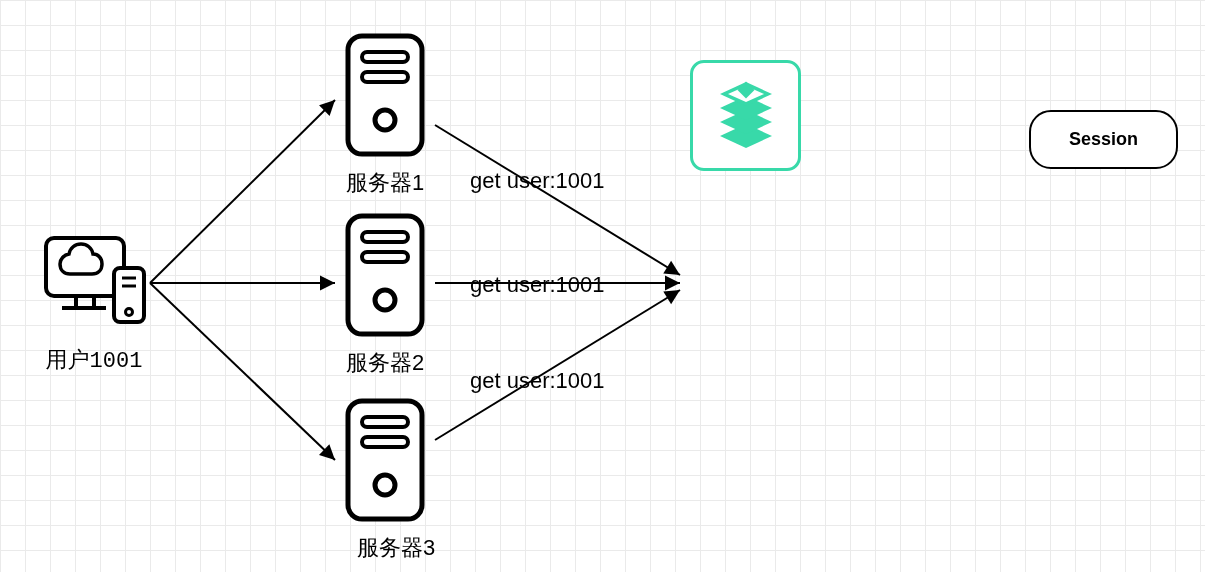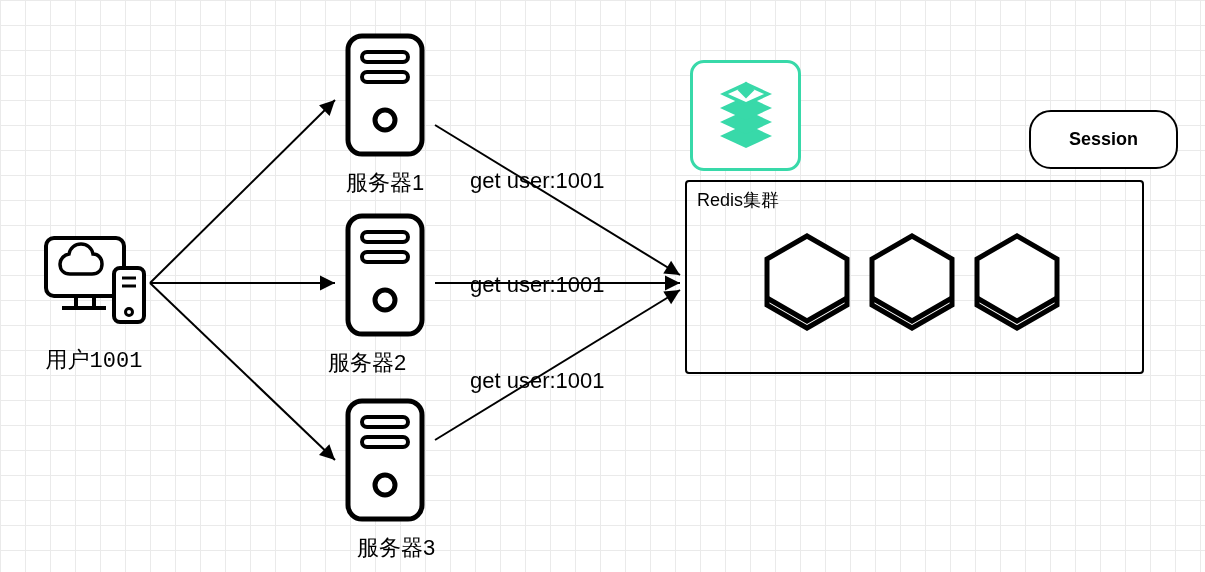--- a/index.html
+++ b/index.html
@@ -124,54 +124,36 @@
   <div class="label" style="position:absolute; left:345px; top:168px; width:80px;">服务器1</div>
 
   <div class="node" style="left:340px; top:210px;">
     <svg width="90" height="130" viewBox="0 0 90 130">
       <rect x="8" y="6" width="74" height="118" rx="14" ry="14" fill="#fff" stroke="#000" stroke-width="5"></rect>
       <rect x="22" y="22" width="46" height="10" rx="5" fill="none" stroke="#000" stroke-width="4"></rect>
       <rect x="22" y="42" width="46" height="10" rx="5" fill="none" stroke="#000" stroke-width="4"></rect>
       <circle cx="45" cy="90" r="10" fill="none" stroke="#000" stroke-width="5"></circle>
     </svg>
   </div>
-  <div class="label" style="position:absolute; left:327px; top:348px; width:80px;">服务器2</div>
+  <div class="label" style="position:absolute; left:345px; top:348px; width:80px;">服务器2</div>
 
   <div class="node" style="left:340px; top:395px;">
     <svg width="90" height="130" viewBox="0 0 90 130">
       <rect x="8" y="6" width="74" height="118" rx="14" ry="14" fill="#fff" stroke="#000" stroke-width="5"></rect>
       <rect x="22" y="22" width="46" height="10" rx="5" fill="none" stroke="#000" stroke-width="4"></rect>
       <rect x="22" y="42" width="46" height="10" rx="5" fill="none" stroke="#000" stroke-width="4"></rect>
       <circle cx="45" cy="90" r="10" fill="none" stroke="#000" stroke-width="5"></circle>
     </svg>
   </div>
   <div class="label" style="position:absolute; left:356px; top:533px; width:80px;">服务器3</div>
 
   <div class="edge-label" style="left:470px; top:168px;">get user:1001</div>
   <div class="edge-label" style="left:470px; top:272px;">get user:1001</div>
   <div class="edge-label" style="left:470px; top:368px;">get user:1001</div>
 
-  <div class="redis-container" style="left:685px; top:180px; width:455px; height:190px;">
-    <div class="redis-title">Redis集群</div>
-
-    <svg width="455" height="190" style="position:absolute;left:0;top:0">
-      <g transform="translate(120,100)">
-        <polygon points="0,-46 40,-23 40,23 0,46 -40,23 -40,-23" fill="#fff" stroke="#000" stroke-width="5"></polygon>
-        <polyline points="-40,16 0,39 40,16" fill="none" stroke="#000" stroke-width="5"></polyline>
-      </g>
-      <g transform="translate(225,100)">
-        <polygon points="0,-46 40,-23 40,23 0,46 -40,23 -40,-23" fill="#fff" stroke="#000" stroke-width="5"></polygon>
-        <polyline points="-40,16 0,39 40,16" fill="none" stroke="#000" stroke-width="5"></polyline>
-      </g>
-      <g transform="translate(330,100)">
-        <polygon points="0,-46 40,-23 40,23 0,46 -40,23 -40,-23" fill="#fff" stroke="#000" stroke-width="5"></polygon>
-        <polyline points="-40,16 0,39 40,16" fill="none" stroke="#000" stroke-width="5"></polyline>
-      </g>
-    </svg>
-  </div>
 
   <div class="redis-icon-wrap" style="left:690px; top:60px; width:105px; height:105px;">
     <svg width="80" height="80" viewBox="0 0 80 80">
       <g fill="#38d9a9">
         <polygon points="40,48 66,60 40,72 14,60"></polygon>
         <polygon points="40,34 66,46 40,58 14,46"></polygon>
         <polygon points="40,20 66,32 40,44 14,32"></polygon>
         <polygon points="40,6 66,18 40,30 14,18"></polygon>
       </g>
       <g fill="#fff">

